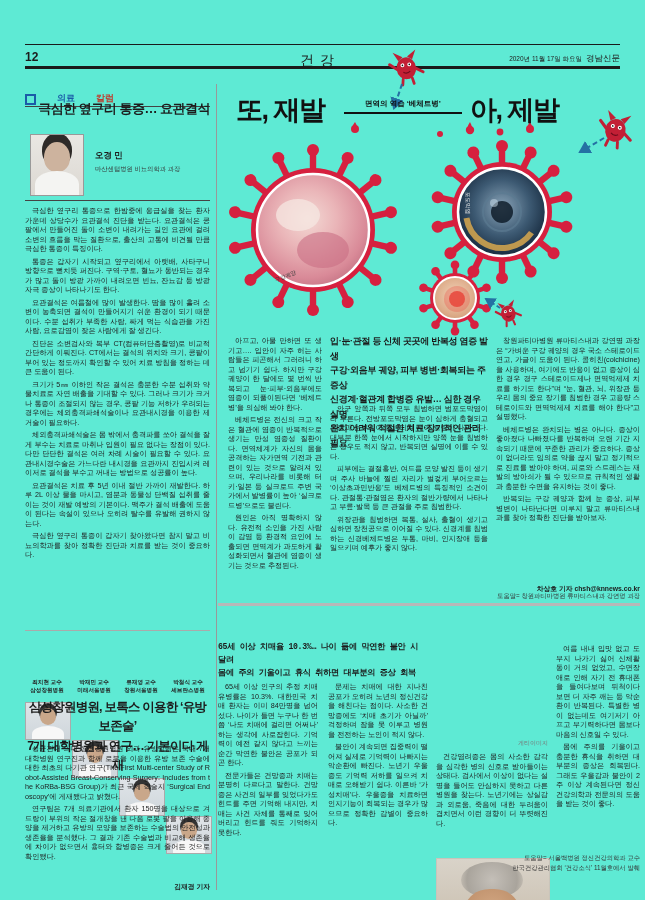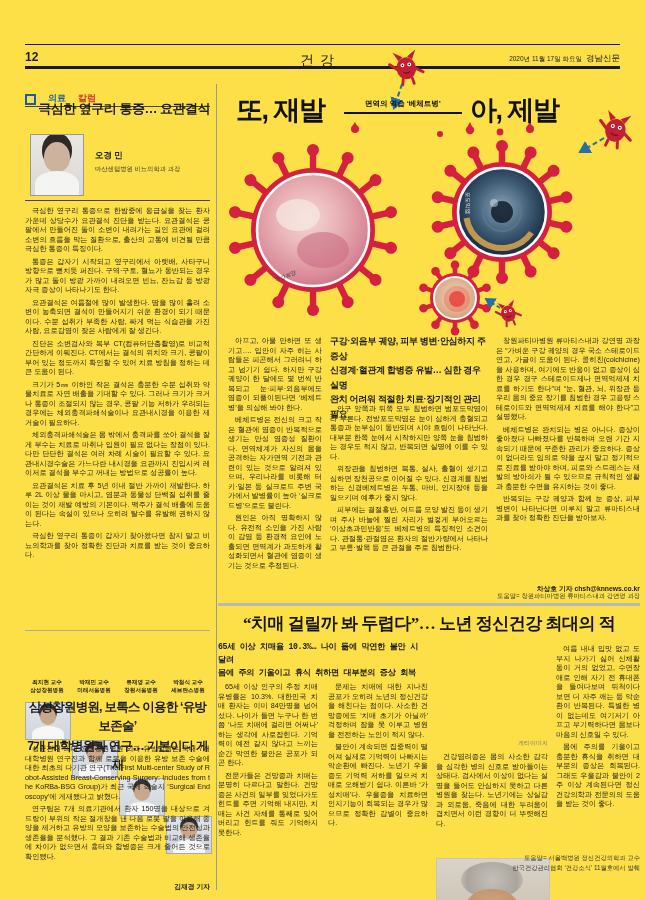--- a/index.html
+++ b/index.html
@@ -1,30 +1,30 @@
 <!DOCTYPE html>
 <html><head>
 <meta charset="utf-8">
 <style>
   html,body{margin:0;padding:0;background:#e9e9e9;}
-  .page{position:relative;width:645px;height:900px;background:#fde047;margin:0 auto;
+  .page{position:relative;width:645px;height:900px;background:#5eead4;margin:0 auto;
         font-family:"Liberation Sans",sans-serif;color:#1c1c1c;overflow:hidden;}
   .abs{position:absolute;}
   .rule{position:absolute;background:#1a1a1a;}
   .gray-rule{position:absolute;background:#b8b8b8;}
   .thin{height:1px;background:#444;}
 
   
   .pagenum{font-size:12px;font-weight:bold;}
   .section{font-size:14px;letter-spacing:6px;text-align:center;}
   .dateline{font-size:6.5px;color:#222;text-align:right;}
   .paper{font-weight:normal;font-size:8.5px;margin-left:4px;}
 
   
-  .col-label{display:flex;align-items:flex-end;gap:12px;font-size:9px;font-weight:bold;}
+  .col-label{display:flex;align-items:flex-end;gap:21px;font-size:9px;font-weight:bold;}
   .col-label .sq{width:7px;height:7px;border:2px solid #1a5ca8;display:inline-block;}
   .lab-b{color:#1a5ca8;} .lab-r{color:#c0392b;}
   .mc-title{font-size:13px;font-weight:bold;text-align:center;letter-spacing:-0.5px;}
   .portrait{width:52px;height:60px;border:1px solid #999;background:linear-gradient(180deg,#e9e7e3 0%,#dcd8d2 100%);position:relative;overflow:hidden;}
   .portrait::before{content:"";position:absolute;left:13px;top:7px;width:26px;height:30px;border-radius:50% 50% 46% 46%;background:#cdb39e;box-shadow:0 -7px 0 2px #2e2a28;}
   .portrait::after{content:"";position:absolute;left:4px;top:36px;width:44px;height:26px;border-radius:50% 50% 0 0;background:#f4f4f2;}
   .author-name{font-size:8.5px;font-weight:bold;}
   .author-affil{font-size:6.3px;color:#333;margin-top:3px;}
   .bp{font-size:7.2px;line-height:1.32;text-align:justify;margin:0 0 3px;text-indent:7px;word-break:break-all;}
   .textcol{position:absolute;overflow:hidden;}
@@ -251,40 +251,40 @@
     <use href="#devil" transform="translate(290,272) scale(0.85) rotate(-12)"></use>
     <path d="M282,268 L268,259" stroke="#2471a3" stroke-width="1.8" stroke-dasharray="4 2.5" marker-end="url(#ah)" fill="none"></path>
   </svg>
 
   <div class="textcol" style="left:228px;top:336px;width:94px;height:262px;">
       <p class="bp">아프고, 아물 만하면 또 생기고…. 입안이 자주 허는 사람들은 피곤해서 그러려니 하고 넘기기 쉽다. 하지만 구강 궤양이 한 달에도 몇 번씩 반복되고 눈·피부·외음부에도 염증이 되풀이된다면 ‘베체트병’을 의심해 봐야 한다.</p>
       <p class="bp">베체트병은 전신의 크고 작은 혈관에 염증이 반복적으로 생기는 만성 염증성 질환이다. 면역체계가 자신의 몸을 공격하는 자가면역 기전과 관련이 있는 것으로 알려져 있으며, 우리나라를 비롯해 터키·일본 등 실크로드 주변 국가에서 발병률이 높아 ‘실크로드병’으로도 불린다.</p>
       <p class="bp">원인은 아직 명확하지 않다. 유전적 소인을 가진 사람이 감염 등 환경적 요인에 노출되면 면역계가 과도하게 활성화되면서 혈관에 염증이 생기는 것으로 추정된다.</p>
     </div>
   <div class="abs" style="left:330px;top:334px;width:158px;">
-      <p class="mainsub">구강·외음부 궤양, 피부 병변·안심하지 주 증상</p>
+      <p class="mainsub">입·눈·관절 등 신체 곳곳에 반복성 염증 발생</p>
+      <p class="mainsub">구강·외음부 궤양, 피부 병변·회복되는 주 증상</p>
       <p class="mainsub">신경계·혈관계 합병증 유발… 심한 경우 실명</p>
       <p class="mainsub">완치 어려워 적절한 치료·장기적인 관리 필요</p>
     </div>
   <div class="textcol" style="left:330px;top:404px;width:158px;height:194px;">
       <p class="bp">안구 앞쪽과 뒤쪽 모두 침범하면 범포도막염이라 부른다. 전방포도막염은 눈이 심하게 충혈되고 통증과 눈부심이 동반되며 시야 흐림이 나타난다. 대부분 한쪽 눈에서 시작하지만 양쪽 눈을 침범하는 경우도 적지 않고, 반복되면 실명에 이를 수 있다.</p>
+      <p class="bp">피부에는 결절홍반, 여드름 모양 발진 등이 생기며 주사 바늘에 찔린 자리가 벌겋게 부어오르는 ‘이상초과민반응’도 베체트병의 특징적인 소견이다. 관절통·관절염은 환자의 절반가량에서 나타나고 무릎·발목 등 큰 관절을 주로 침범한다.</p>
       <p class="bp">위장관을 침범하면 복통, 설사, 출혈이 생기고 심하면 장천공으로 이어질 수 있다. 신경계를 침범하는 신경베체트병은 두통, 마비, 인지장애 등을 일으키며 예후가 좋지 않다.</p>
-      <p class="bp">피부에는 결절홍반, 여드름 모양 발진 등이 생기며 주사 바늘에 찔린 자리가 벌겋게 부어오르는 ‘이상초과민반응’도 베체트병의 특징적인 소견이다. 관절통·관절염은 환자의 절반가량에서 나타나고 무릎·발목 등 큰 관절을 주로 침범한다.</p>
     </div>
   <div class="textcol" style="left:496px;top:336px;width:144px;height:242px;">
       <p class="bp">창원파티마병원 류마티스내과 강연명 과장은 “가벼운 구강 궤양의 경우 국소 스테로이드 연고, 가글이 도움이 된다. 콜히친(colchicine)을 사용하며, 여기에도 반응이 없고 증상이 심한 경우 경구 스테로이드제나 면역억제제 치료를 하기도 한다”며 “눈, 혈관, 뇌, 위장관 등 우리 몸의 중요 장기를 침범한 경우 고용량 스테로이드와 면역억제제 치료를 해야 한다”고 설명했다.</p>
       <p class="bp">베체트병은 완치되는 병은 아니다. 증상이 좋아졌다 나빠졌다를 반복하며 오랜 기간 지속되기 때문에 꾸준한 관리가 중요하다. 증상이 없더라도 임의로 약을 끊지 말고 정기적으로 진료를 받아야 하며, 피로와 스트레스는 재발의 방아쇠가 될 수 있으므로 규칙적인 생활과 충분한 수면을 유지하는 것이 좋다.</p>
       <p class="bp">반복되는 구강 궤양과 함께 눈 증상, 피부 병변이 나타난다면 미루지 말고 류마티스내과를 찾아 정확한 진단을 받아보자.</p>
     </div>
   <div class="abs byline" style="left:496px;top:580px;width:144px;">차상호 기자 chsh@knnews.co.kr</div>
   <div class="abs help" style="left:456px;top:590px;width:184px;">도움말= 창원파티마병원 류마티스내과 강연명 과장</div>
 
   <div class="gray-rule abs" style="left:218px;top:603px;width:422px;height:3px;"></div>
 
-  <div class="abs dem-headline" style="left:218px;top:612px;width:422px;">“치매 걸릴까 봐 두렵다”… 노년 정신건강 최대의 적</div>
   <div class="abs" style="left:218px;top:640px;width:200px;">
       <p class="demsub">65세 이상 치매율 10.3%… 나이 듦에 막연한 불안 시달려</p>
       <p class="demsub">몸에 주의 기울이고 휴식 취하면 대부분의 증상 회복</p>
     </div>
   <div class="abs dphoto" style="left:436px;top:644px;">
     <div class="hair"></div>
     <div class="hands"></div>
   </div>
   <div class="abs photo-caption" style="left:436px;top:739px;width:112px;">게티이미지</div>
   <div class="textcol" style="left:218px;top:682px;width:100px;height:202px;">

